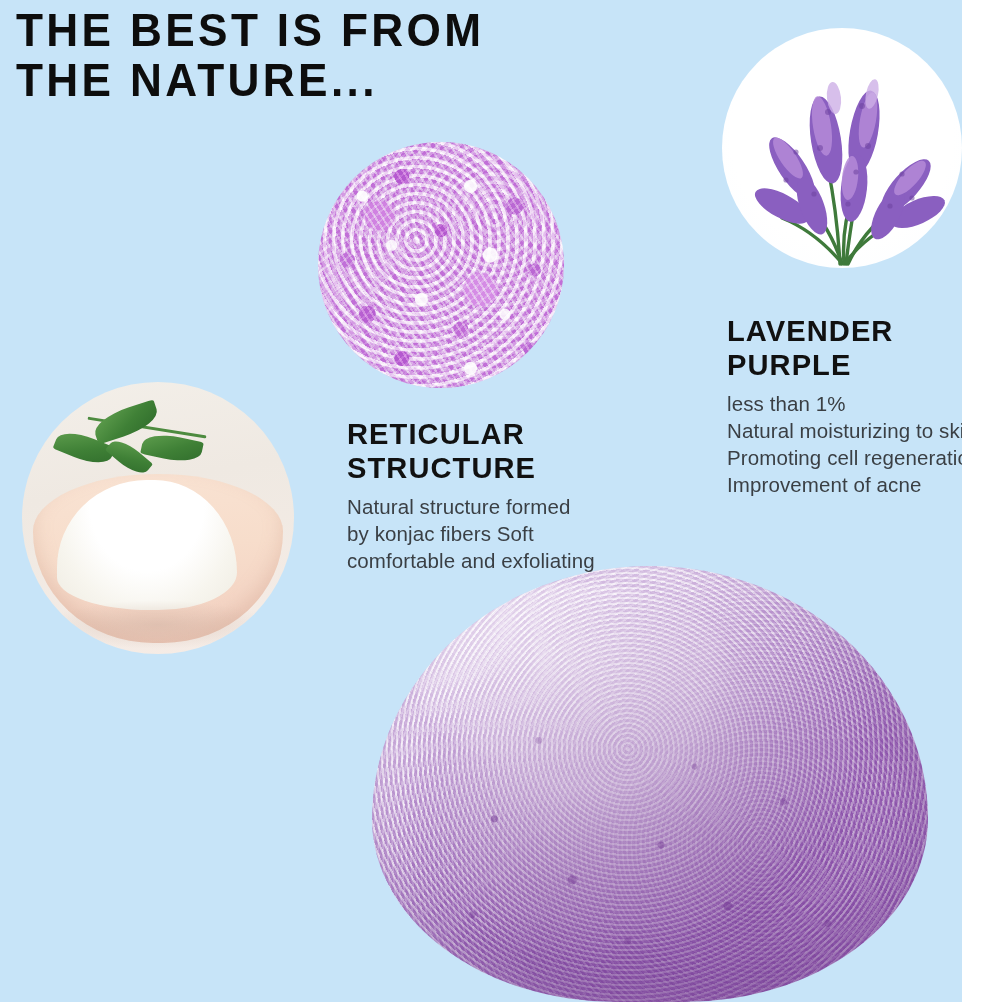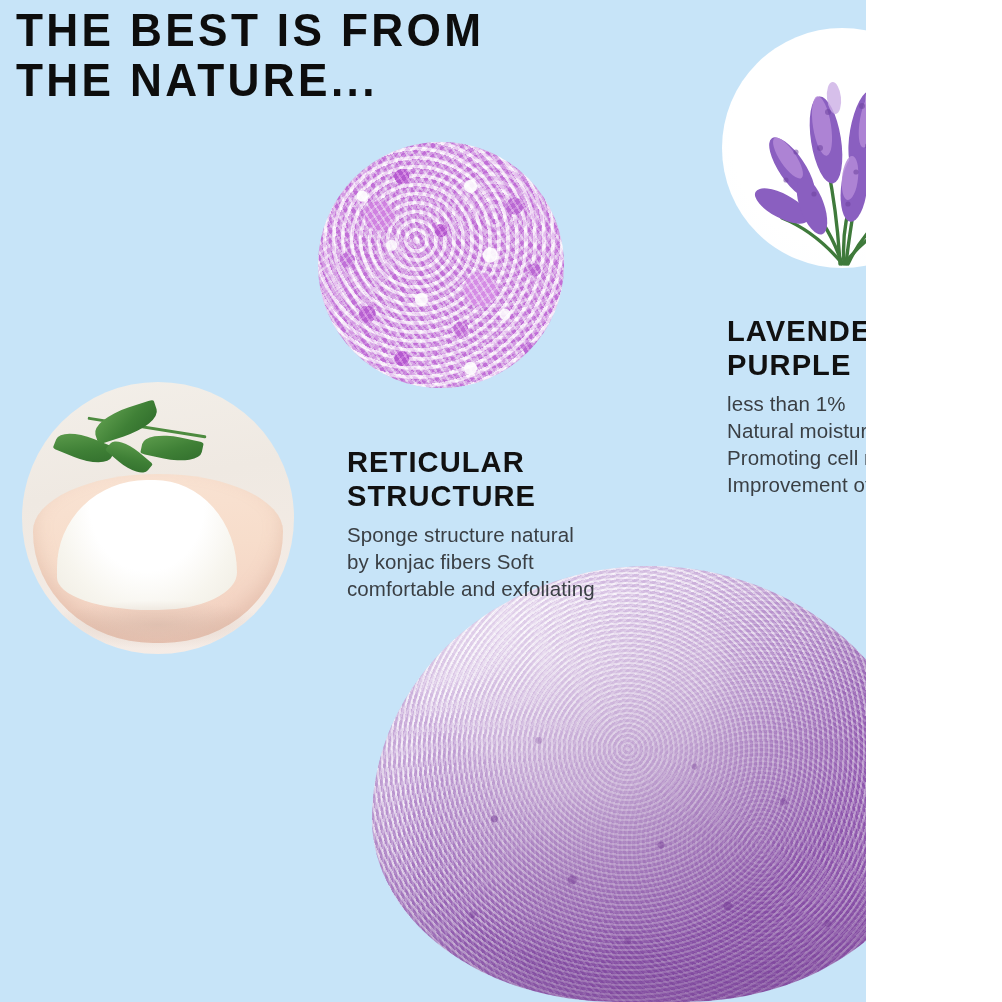--- a/index.html
+++ b/index.html
@@ -2,21 +2,21 @@
 <html><head>
 <meta charset="utf-8">
 <style>
   html, body {
     margin: 0;
     padding: 0;
     background: #ffffff;
   }
   #poster {
     position: relative;
-    width: 866px;
+    width: 962px;
     height: 1002px;
     background: #c7e4f8;
     overflow: hidden;
     font-family: "Liberation Sans", sans-serif;
     -webkit-font-smoothing: antialiased;
   }
 
   
   .headline {
     position: absolute;
@@ -48,21 +48,21 @@
   }
   .block .body {
     margin-top: 9px;
     font-size: 20.5px;
     line-height: 1.32;
     color: #3a3f44;
     white-space: pre-line;
     letter-spacing: 0.1px;
   }
 
-  #block-reticular { left: 347px; top: 417px; width: 300px; margin-top: 28px; }
+  #block-reticular { left: 347px; top: 417px; width: 300px; }
   #block-lavender  { left: 727px; top: 314px; width: 290px; }
   #block-konjac    { left: 11px;  top: 675px; width: 330px; }
   #block-konjac .h { font-size: 29px; }
 
   
   .circle {
     position: absolute;
     border-radius: 50%;
     overflow: hidden;
   }
@@ -265,21 +265,21 @@
   </div>
 
   <div id="hero-sponge">
     <div class="pores"></div>
     <div class="sheen"></div>
   </div>
 
   <div class="block" id="block-reticular">
     <div class="h">RETICULAR
 STRUCTURE</div>
-    <div class="body">Sponge structure natural
+    <div class="body">Natural structure formed
 by konjac fibers Soft
 comfortable and exfoliating</div>
   </div>
 
   <div class="block" id="block-lavender">
     <div class="h">LAVENDER
 PURPLE</div>
     <div class="body">less than 1%
 Natural moisturizing to skin
 Promoting cell regeneration

